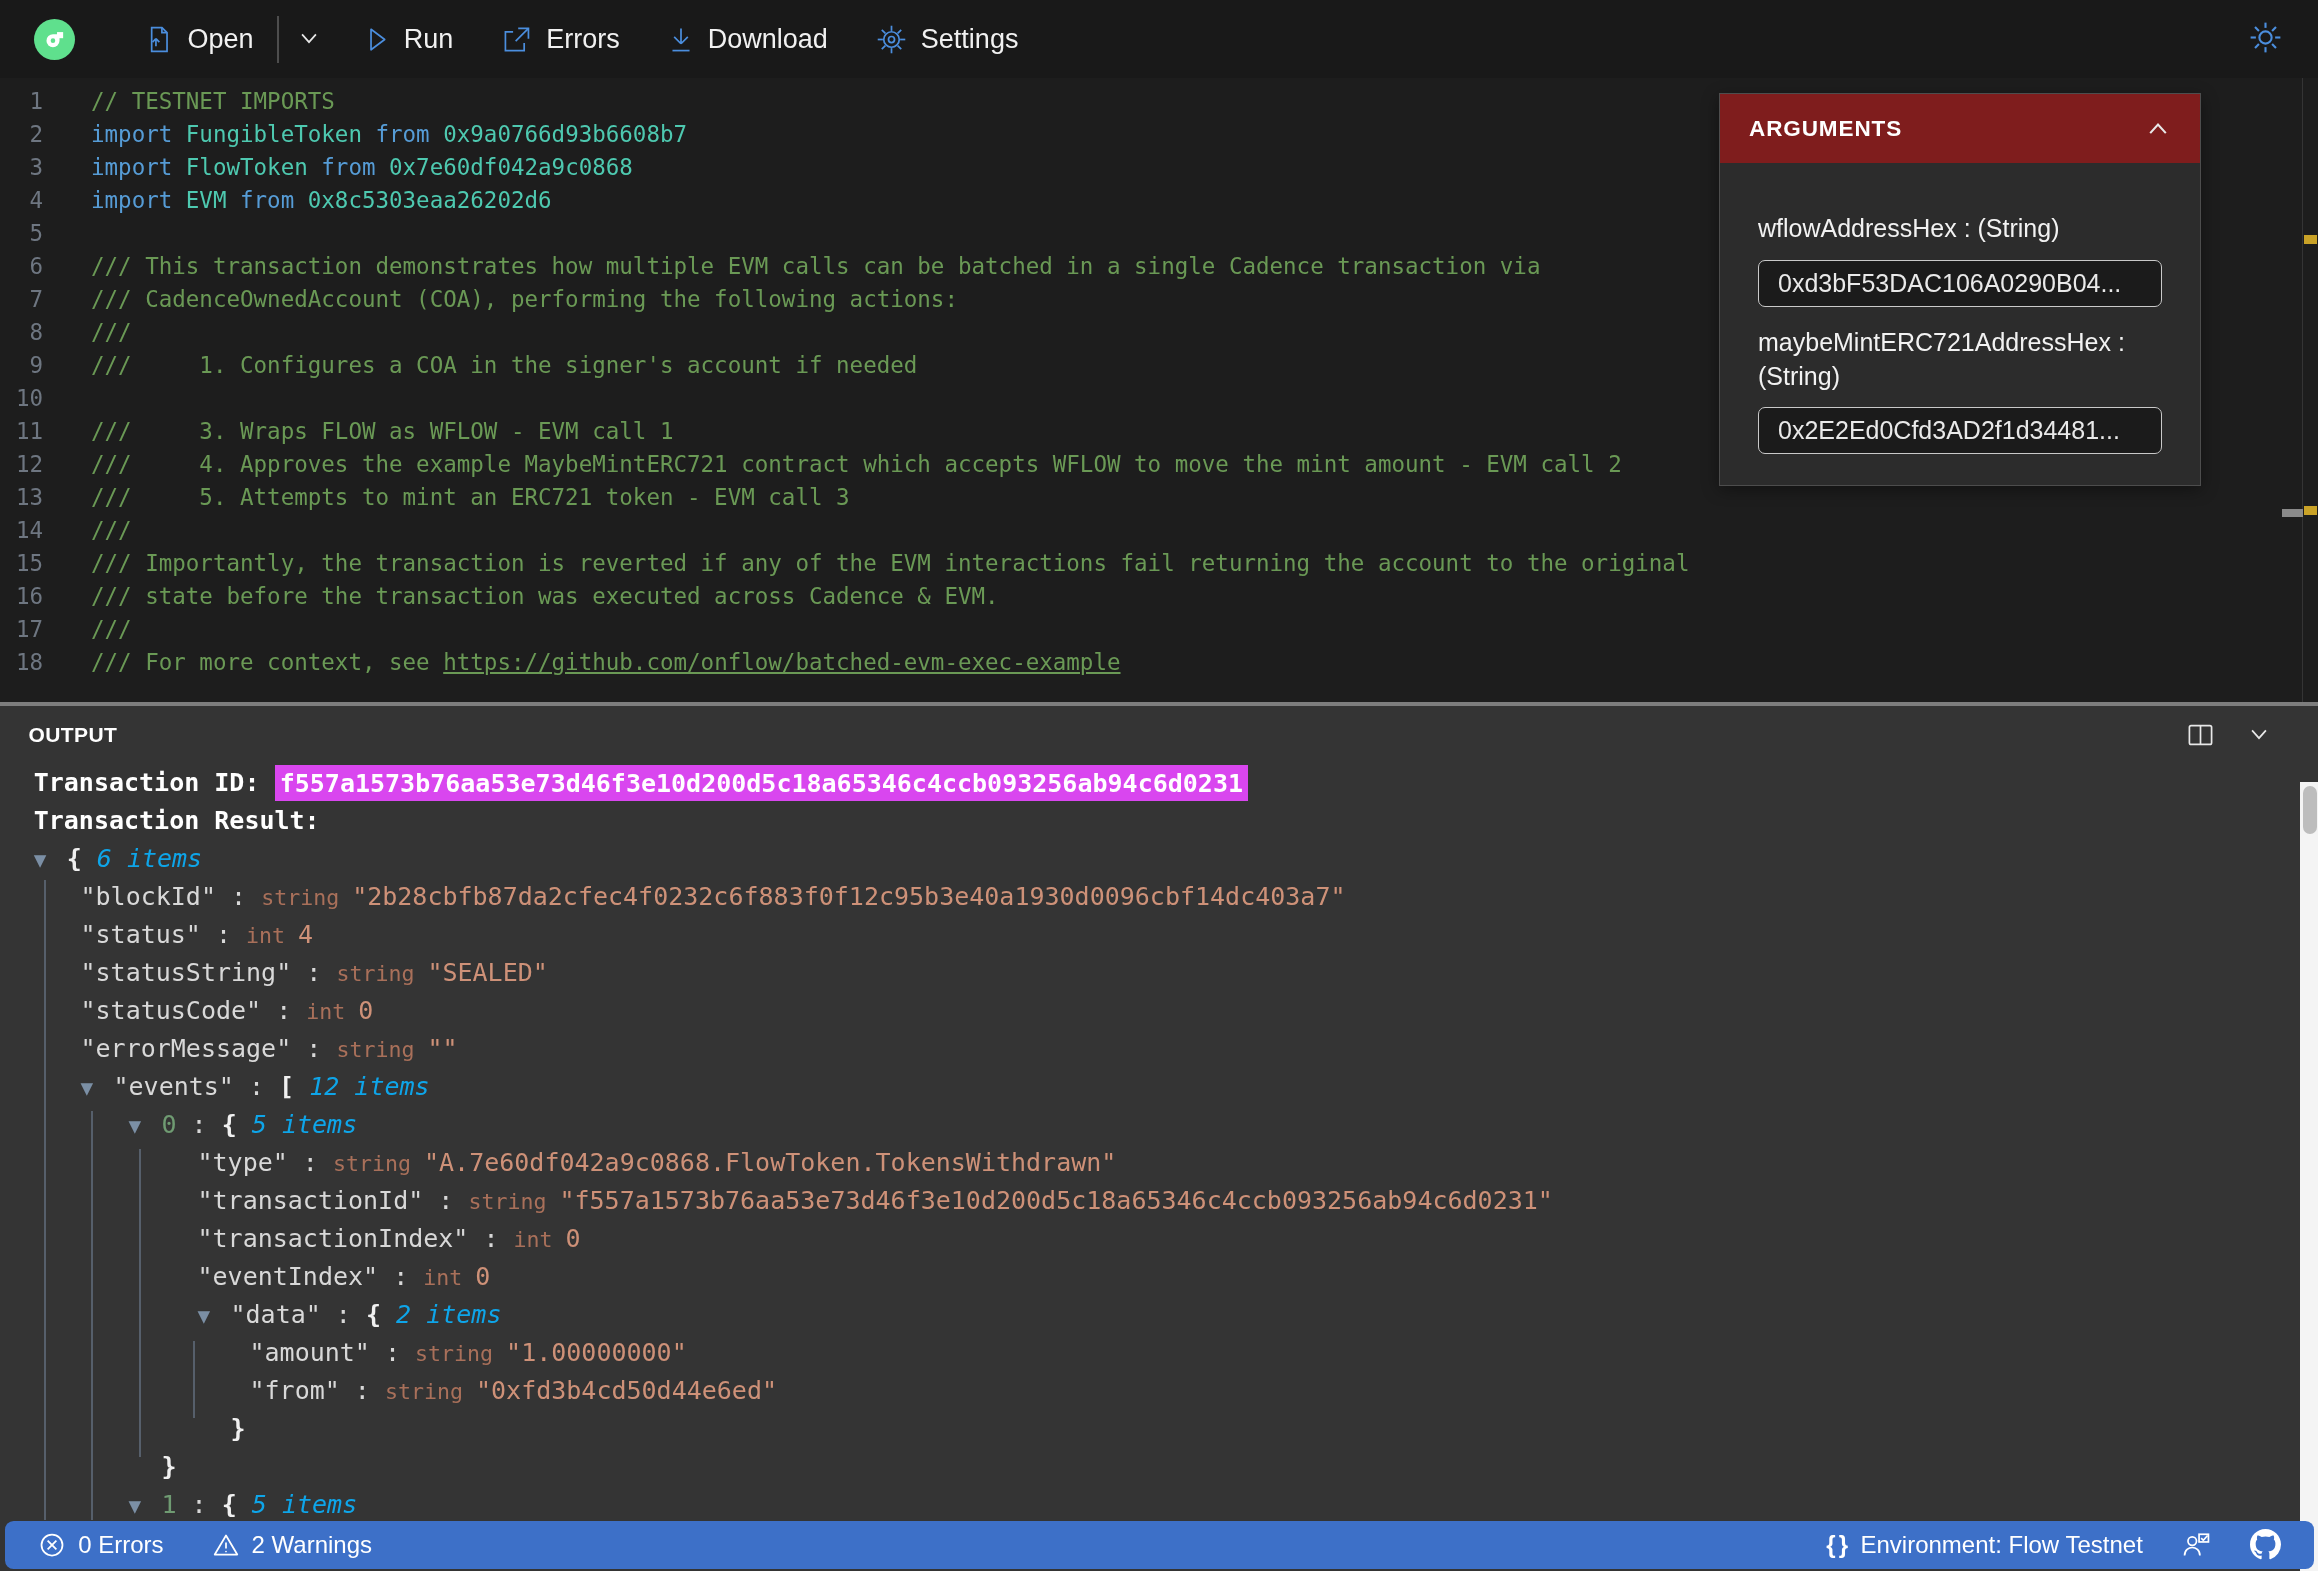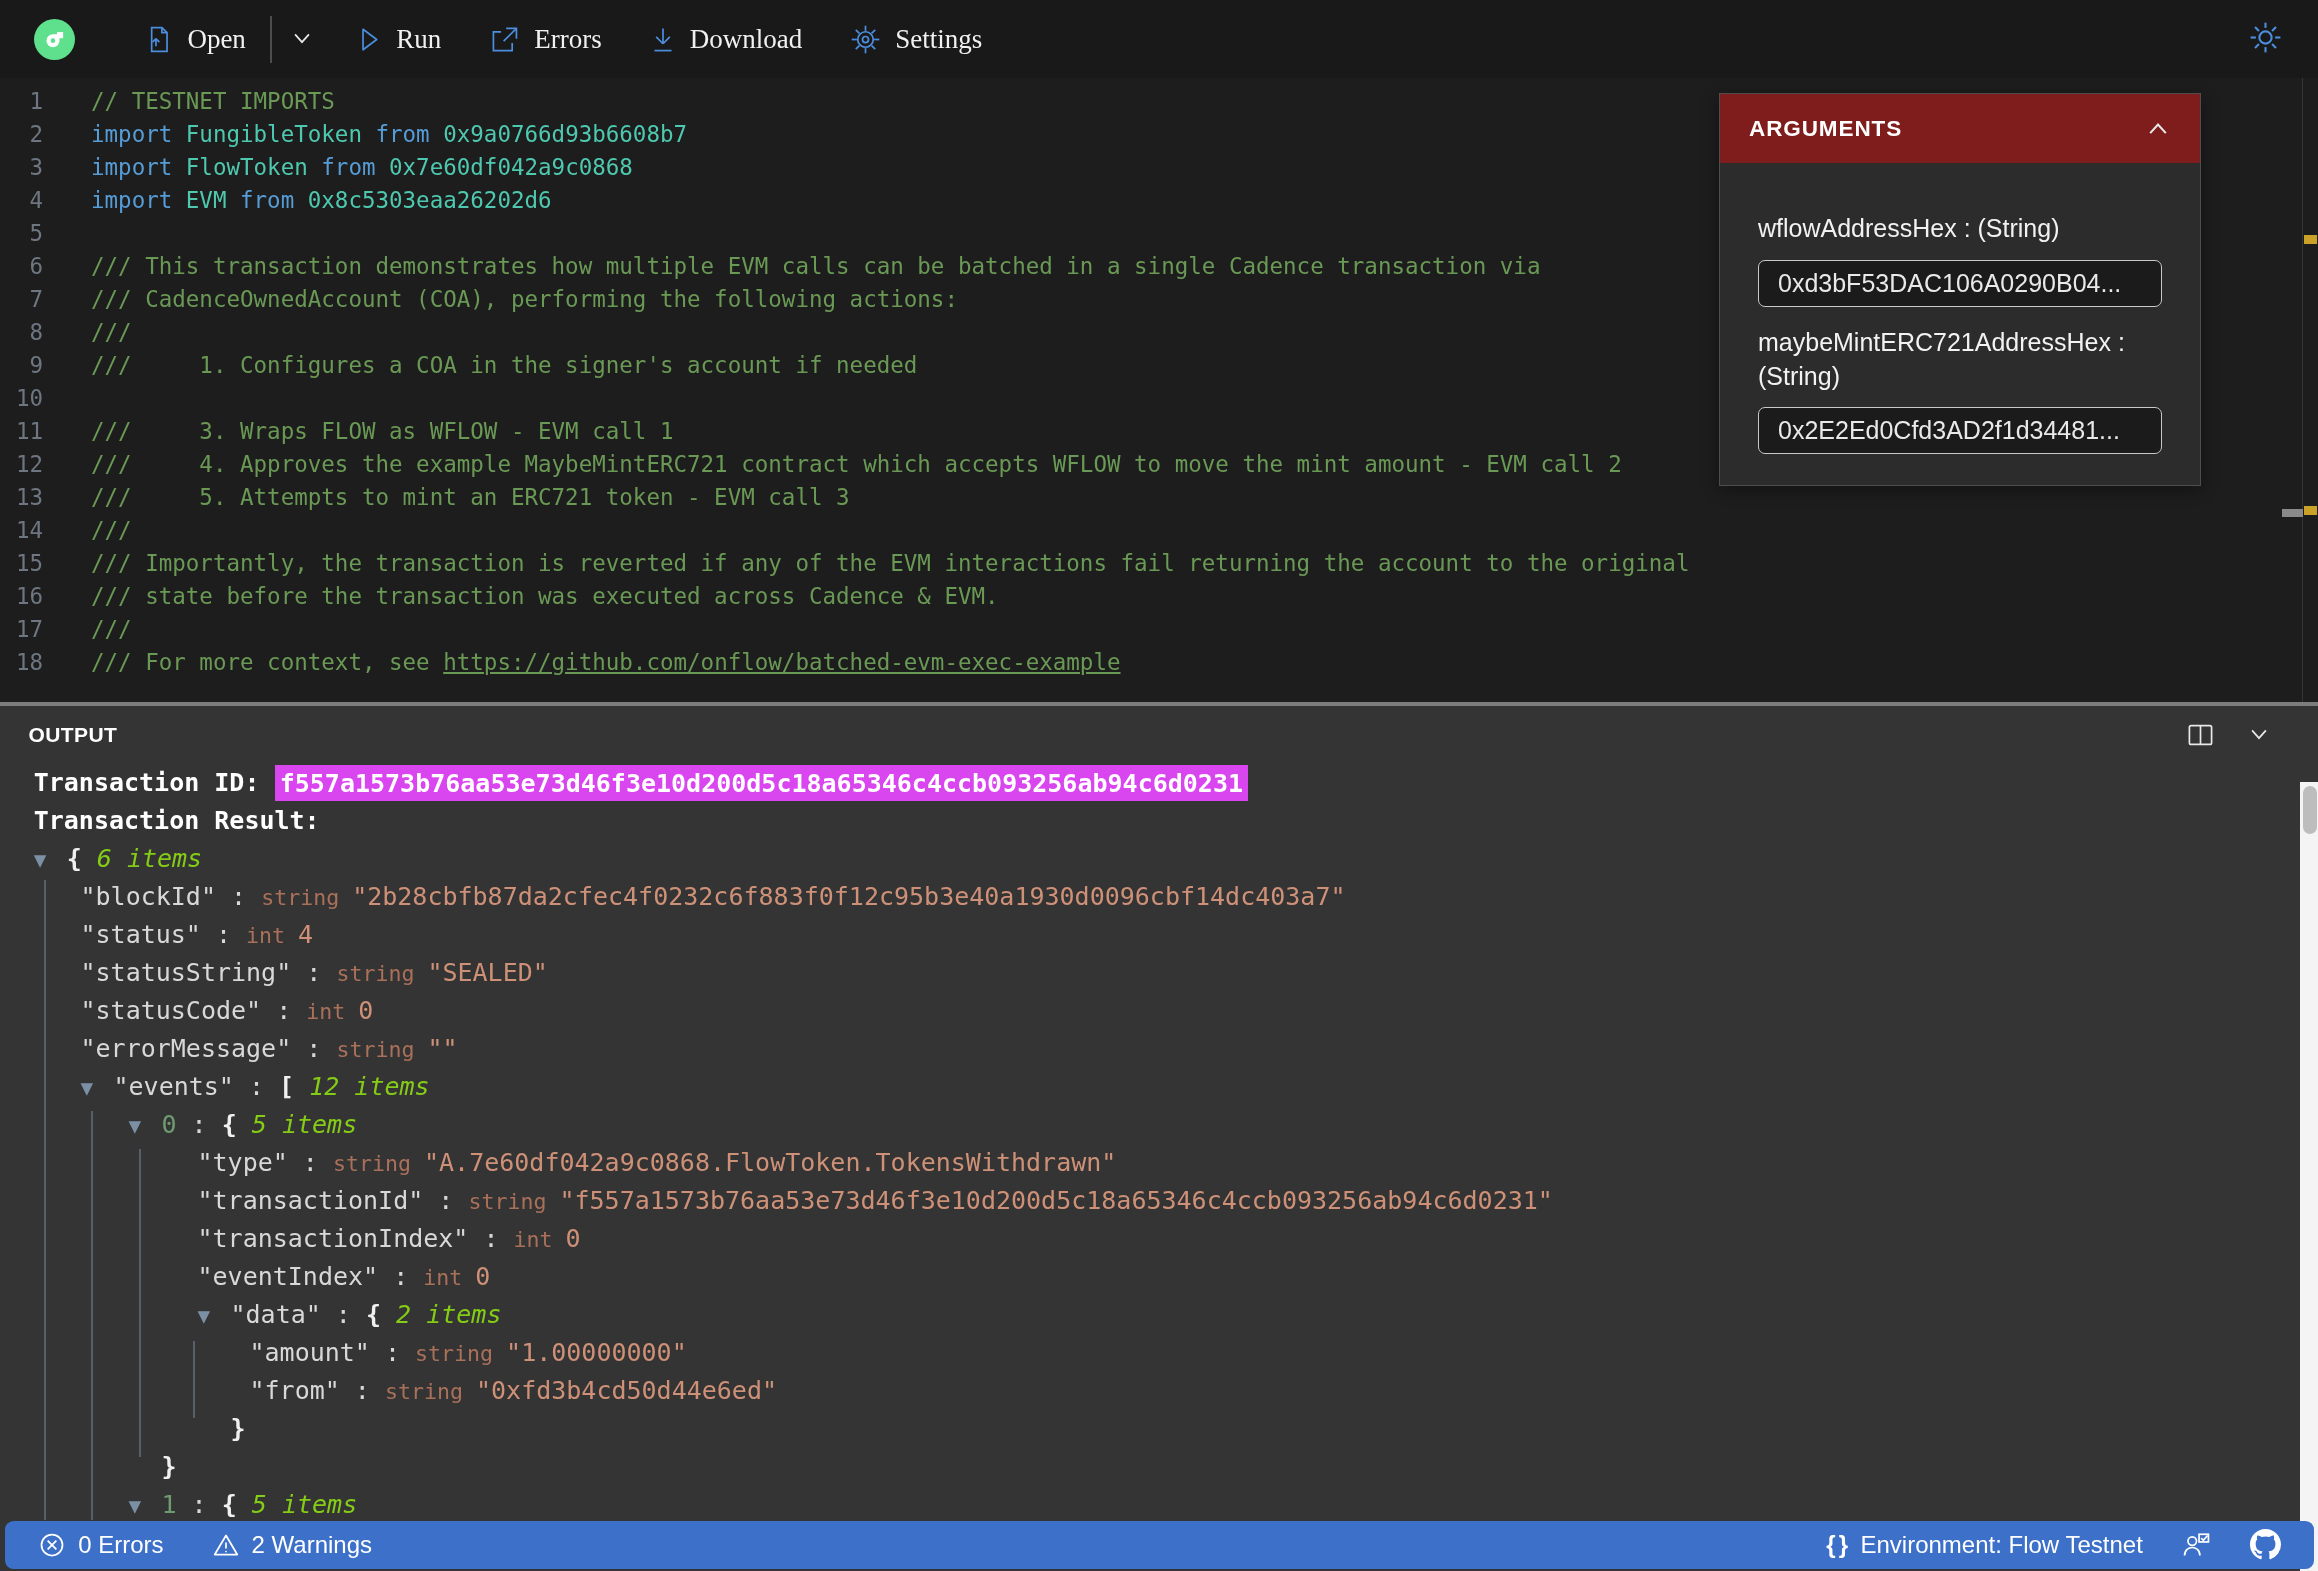--- a/index.html
+++ b/index.html
@@ -5,21 +5,21 @@
   * { box-sizing: border-box; }
   html,body { margin:0; padding:0; background:#111; }
   .screen {
     position:relative; width:2319px; height:1572px; overflow:hidden;
     background:#1d1d1d; font-family:"Liberation Sans", sans-serif;
   }
 
   
   .toolbar {
     position:absolute; top:0; left:0; right:0; height:78px;
-    background:#191919; display:flex; align-items:center; padding:0 24px;font-family:Liberation Serif, serif;
+    background:#191919; display:flex; align-items:center; padding:0 24px;
   }
   .logo {
     width:41px; height:41px; border-radius:50%; background:#5fe08d;
     display:grid; place-items:center; margin:0 45px 0 10.4px; cursor:pointer; flex:none;
   }
   .tb-item {
     display:flex; align-items:center; gap:14px; background:none; border:none;
     color:#f1f1f1; font-size:27px; font-family:inherit; padding:0 24px; height:100%; cursor:pointer;
   }
   .tb-item svg { stroke:#4b8ede; fill:none; stroke-width:2; }
@@ -96,21 +96,21 @@
   .tri { display:inline-block; width:33px; color:#7b8fa5; font-size:21px; cursor:pointer; }
   .o-bold  { font-weight:bold; color:#ffffff; }
   .o-sel   { background:#d946ef; color:#ffffff; padding:3.5px 5.2px; font-weight:bold; }
   .o-key   { color:#d8d8d8; }
   .o-pn    { color:#d8d8d8; }
   .o-type  { color:#a9705a; font-size:21.6px; }
   .o-str   { color:#ce9178; }
   .o-num   { color:#ce9178; }
   .o-idx   { color:#6f9b72; }
   .o-brace { color:#f0f0f0; font-weight:bold; }
-  .o-items { color:#84cc16; font-style:italic; }
+  .o-items { color:#0ea5e9; font-style:italic; }
   .guide { position:absolute; width:1.7px; background:#565f6b; }
   .g-root   { left:44px;  top:174px; height:640px; }
   .g-events { left:91px; top:405px; height:409px; }
   .g-ev0    { left:139px; top:443px; height:308px; }
   .g-data   { left:193px; top:635px; height:77px; }
   .out-scroll {
     position:absolute; top:76px; right:0; bottom:0; width:19px; background:#f4f4f4;
   }
   .out-thumb { position:absolute; top:3.5px; left:2.6px; width:14px; height:48px; background:#bdbdbd; border-radius:7px; }
 

